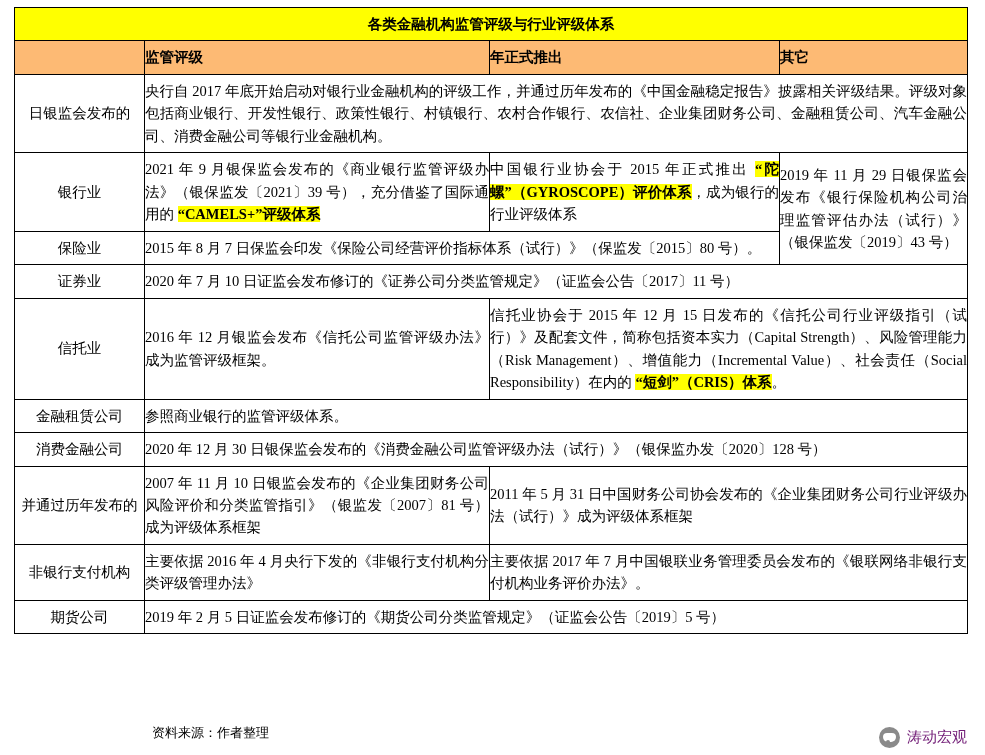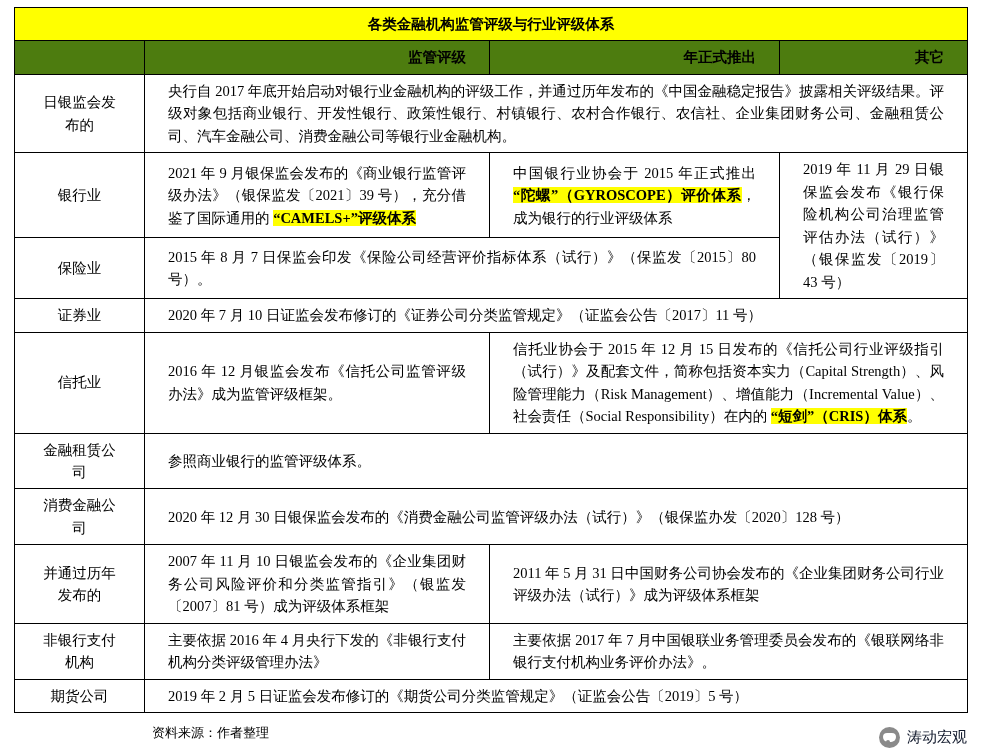--- a/index.html
+++ b/index.html
@@ -23,34 +23,34 @@
   }
   table.main {
     border-collapse: collapse;
     width: 953px;
     margin: 7px 0 0 14px;
     table-layout: fixed;
   }
   table.main td {
     border: 1px solid #000000;
     vertical-align: middle;
-    padding: 5px 23px;
+    padding: 5px 0;
     font-size: 14.5px;
     line-height: 1.55;
   }
   .title-cell {
     background: #ffff00;
     text-align: center;
     font-weight: bold;
     font-size: 15.5px;
     padding: 6px 4px;
   }
   .hdr {
-    background: #4d7c0f;
-    text-align: right;
+    background: #fdba74;
+    text-align: left;
     font-weight: bold;
     font-size: 15px;
     padding: 5px 4px;
   }
   .rowlabel {
     text-align: center;
     font-size: 14.5px;
   }
   .cell-text {
     text-align: justify;
@@ -67,21 +67,21 @@
     font-size: 13px;
     color: #000;
   }
   .watermark {
     position: absolute;
     right: 18px;
     bottom: 14px;
     display: flex;
     align-items: center;
     gap: 7px;
-    color: #0f172a;
+    color: #701a75;
     font-size: 15px;
   }
   .wm-logo {
     width: 21px;
     height: 21px;
     border-radius: 50%;
     background: #8a8a8a;
     position: relative;
     flex: none;
   }

